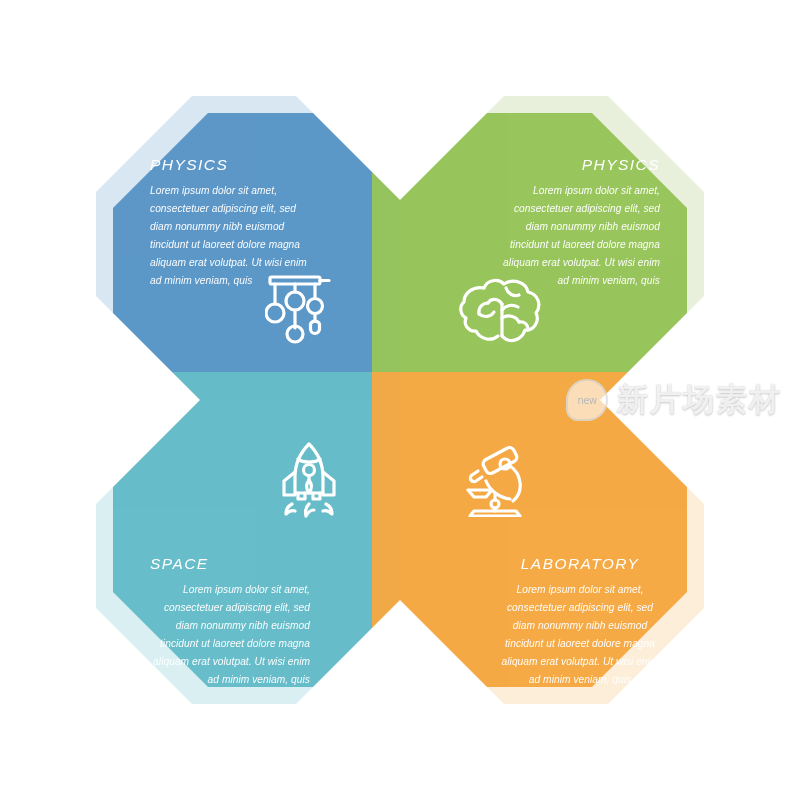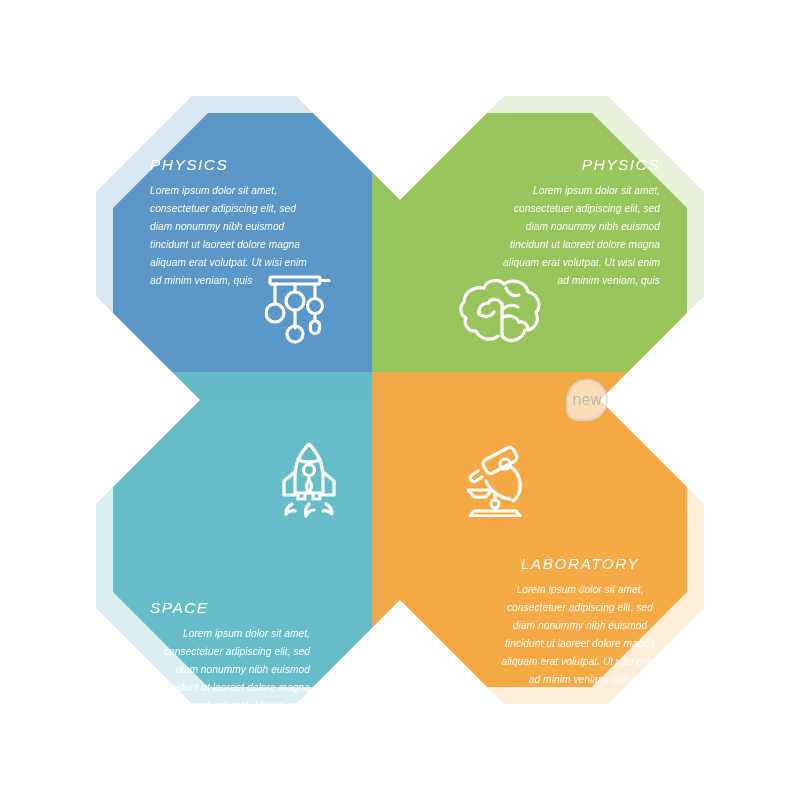--- a/index.html
+++ b/index.html
@@ -17,21 +17,21 @@
   .panel-title{
     font-size:15.5px;letter-spacing:1.45px;font-weight:400;
     margin:0 0 9px 0;line-height:1;
   }
   .panel-body{
     font-size:10.2px;line-height:18px;letter-spacing:.05px;
     margin:0;color:#ffffff;opacity:.97;
   }
   .t-physics{left:150px;top:157px;width:160px;text-align:left;}
   .t-thinking{left:500px;top:157px;width:160px;text-align:right;}
-  .t-space{left:150px;top:556px;width:160px;text-align:right;margin-top:44px;}
+  .t-space{left:150px;top:556px;width:160px;text-align:right;}
   .t-space .panel-title{text-align:left;}
   .t-laboratory{left:500px;top:556px;width:160px;text-align:center;}
 
   
   .icon{position:absolute;}
   .i-physics{left:265px;top:272px;}
   .i-thinking{left:458px;top:274px;}
   .i-space{left:276px;top:442px;}
   .i-laboratory{left:456px;top:443px;}
 
@@ -39,21 +39,21 @@
   #watermark{
     position:absolute;left:566px;top:376px;width:220px;height:48px;
     display:flex;align-items:center;gap:9px;
     pointer-events:none;
   }
   .wm-badge{
     width:38px;height:38px;border-radius:50% 50% 50% 12px;
     background:rgba(255,255,255,.62);
     border:2px solid rgba(200,200,200,.55);
     display:flex;align-items:center;justify-content:center;
-    font-size:15px;color:#b9b9b9;font-family:"DejaVu Sans",sans-serif;
+    font-size:10px;color:#b9b9b9;font-family:"DejaVu Sans",sans-serif;
     letter-spacing:-.5px;
   }
   .wm-text{
     font-size:31px;color:rgba(255,255,255,.80);
     font-family:"DejaVu Sans",sans-serif;font-weight:700;
     letter-spacing:2px;
     text-shadow:0 0 1px rgba(150,150,150,.55), 0 1px 2px rgba(120,120,120,.35);
   }
 </style>
 </head>
@@ -228,15 +228,16 @@
     <p class="panel-body">Lorem ipsum dolor sit amet, consectetuer adipiscing elit, sed diam nonummy nibh euismod tincidunt ut laoreet dolore magna aliquam erat volutpat. Ut wisi enim ad minim veniam, quis</p>
   </div>
 
   <div class="panel-text t-laboratory">
     <h2 class="panel-title">LABORATORY</h2>
     <p class="panel-body">Lorem ipsum dolor sit amet, consectetuer adipiscing elit, sed diam nonummy nibh euismod tincidunt ut laoreet dolore magna aliquam erat volutpat. Ut wisi enim ad minim veniam, quis</p>
   </div>
 
   <div id="watermark">
     <div class="wm-badge">new</div>
+    <div class="wm-text">新片场素材</div>
   </div>
 
 </div>
 
 </body></html>

